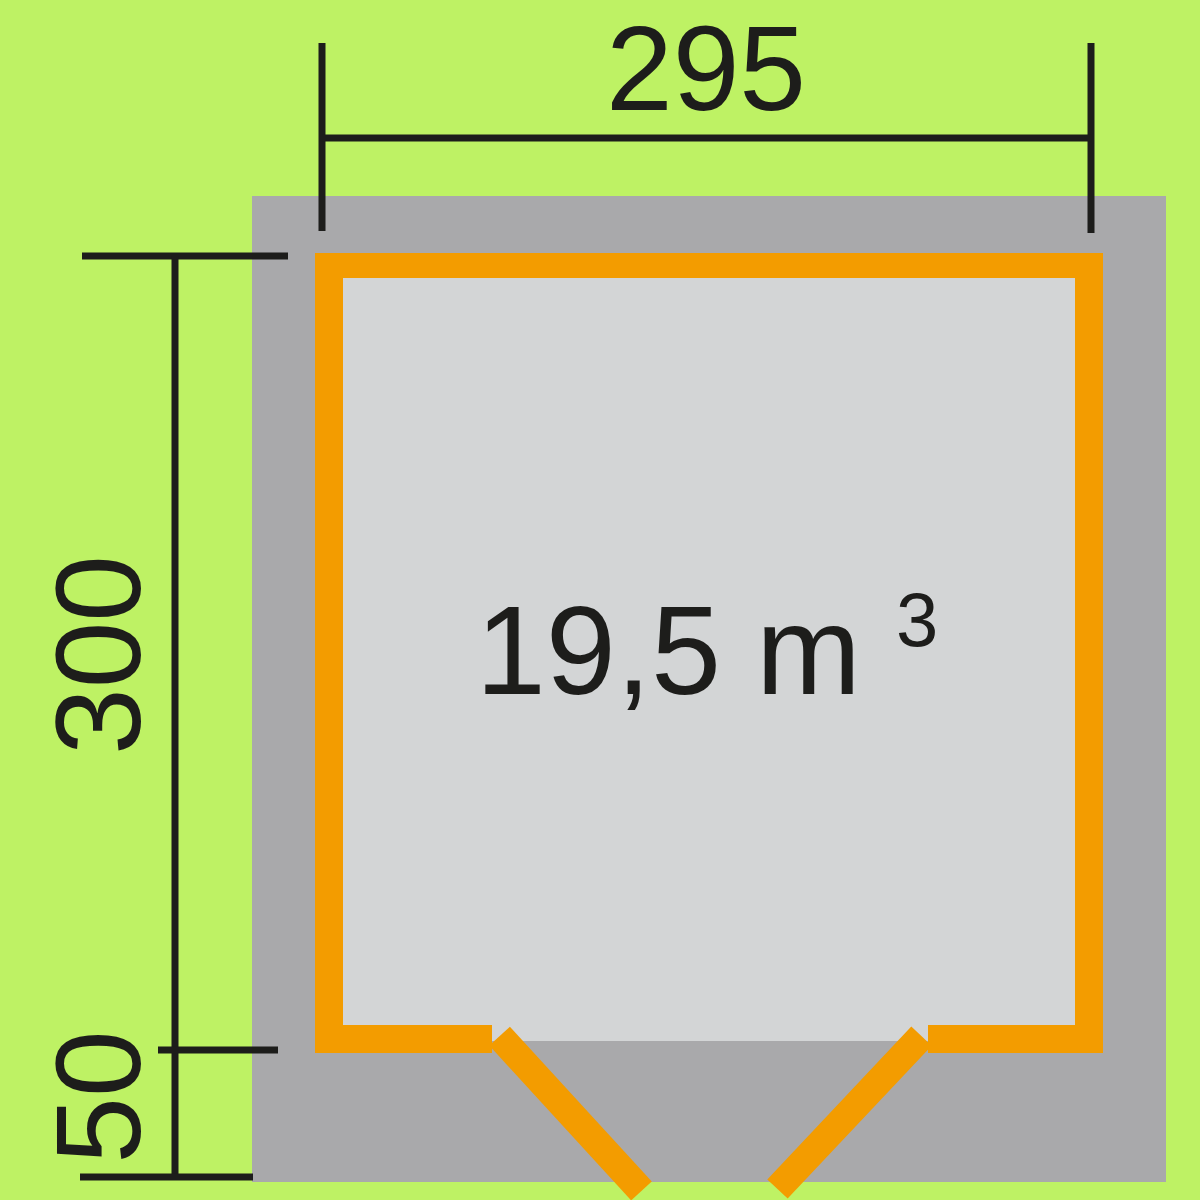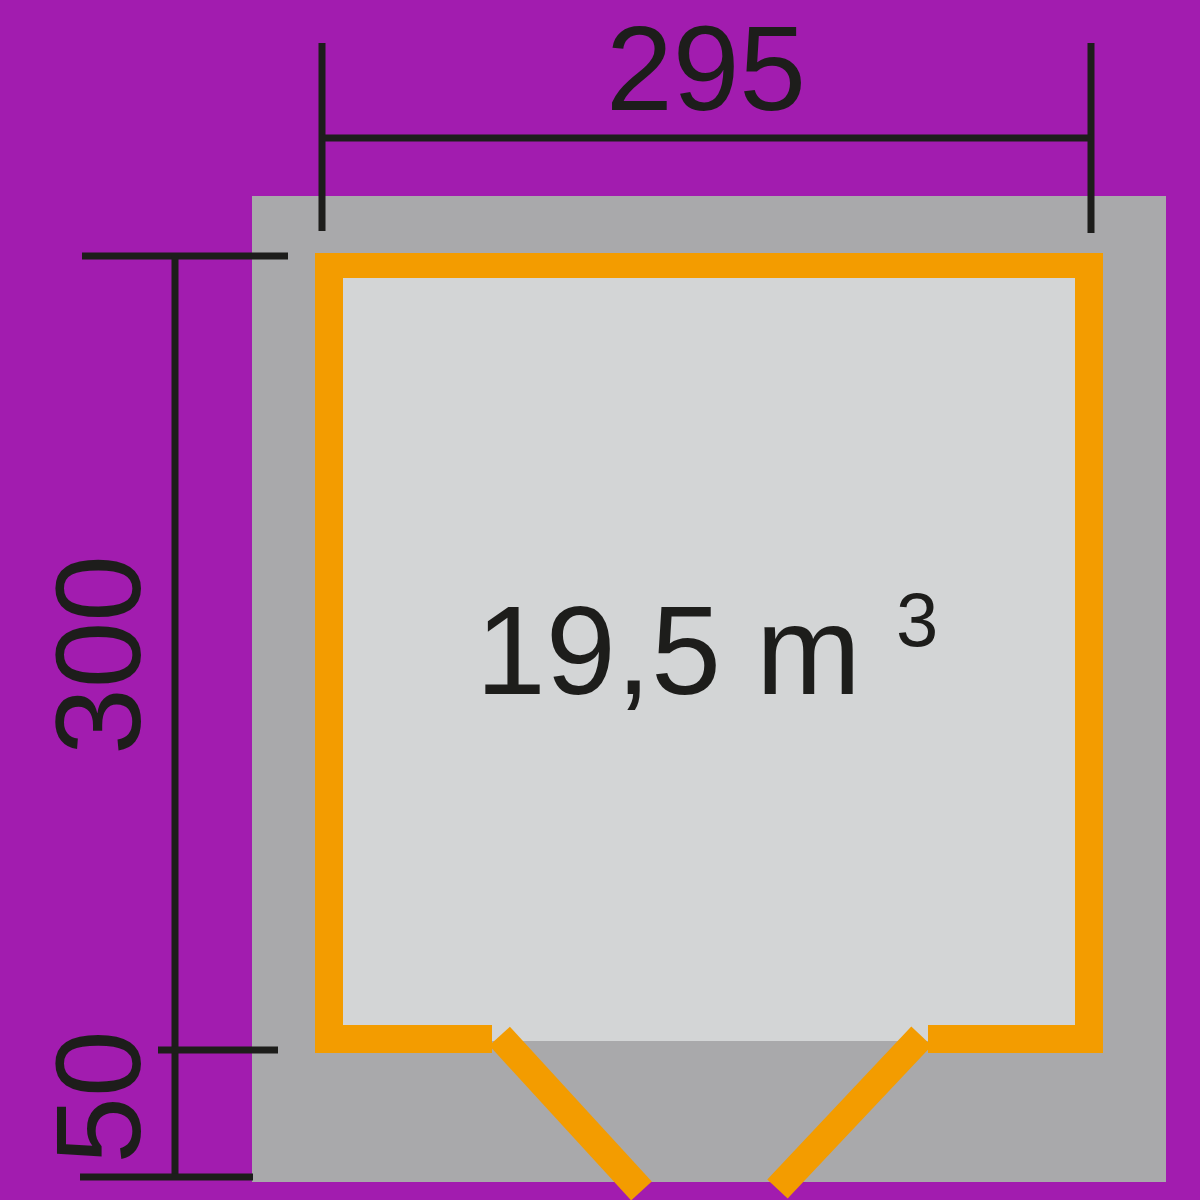--- a/index.html
+++ b/index.html
@@ -4,21 +4,21 @@
 <style>
   html, body {
     margin: 0;
     padding: 0;
     background: #ffffff;
   }
   .stage {
     position: relative;
     width: 1200px;
     height: 1200px;
-    background: #a21caf;
+    background: #bef264;
     overflow: hidden;
   }
   svg.plan {
     display: block;
     width: 1200px;
     height: 1200px;
   }
   svg.plan text {
     font-family: "Liberation Sans", "DejaVu Sans", sans-serif;
     font-weight: 400;

